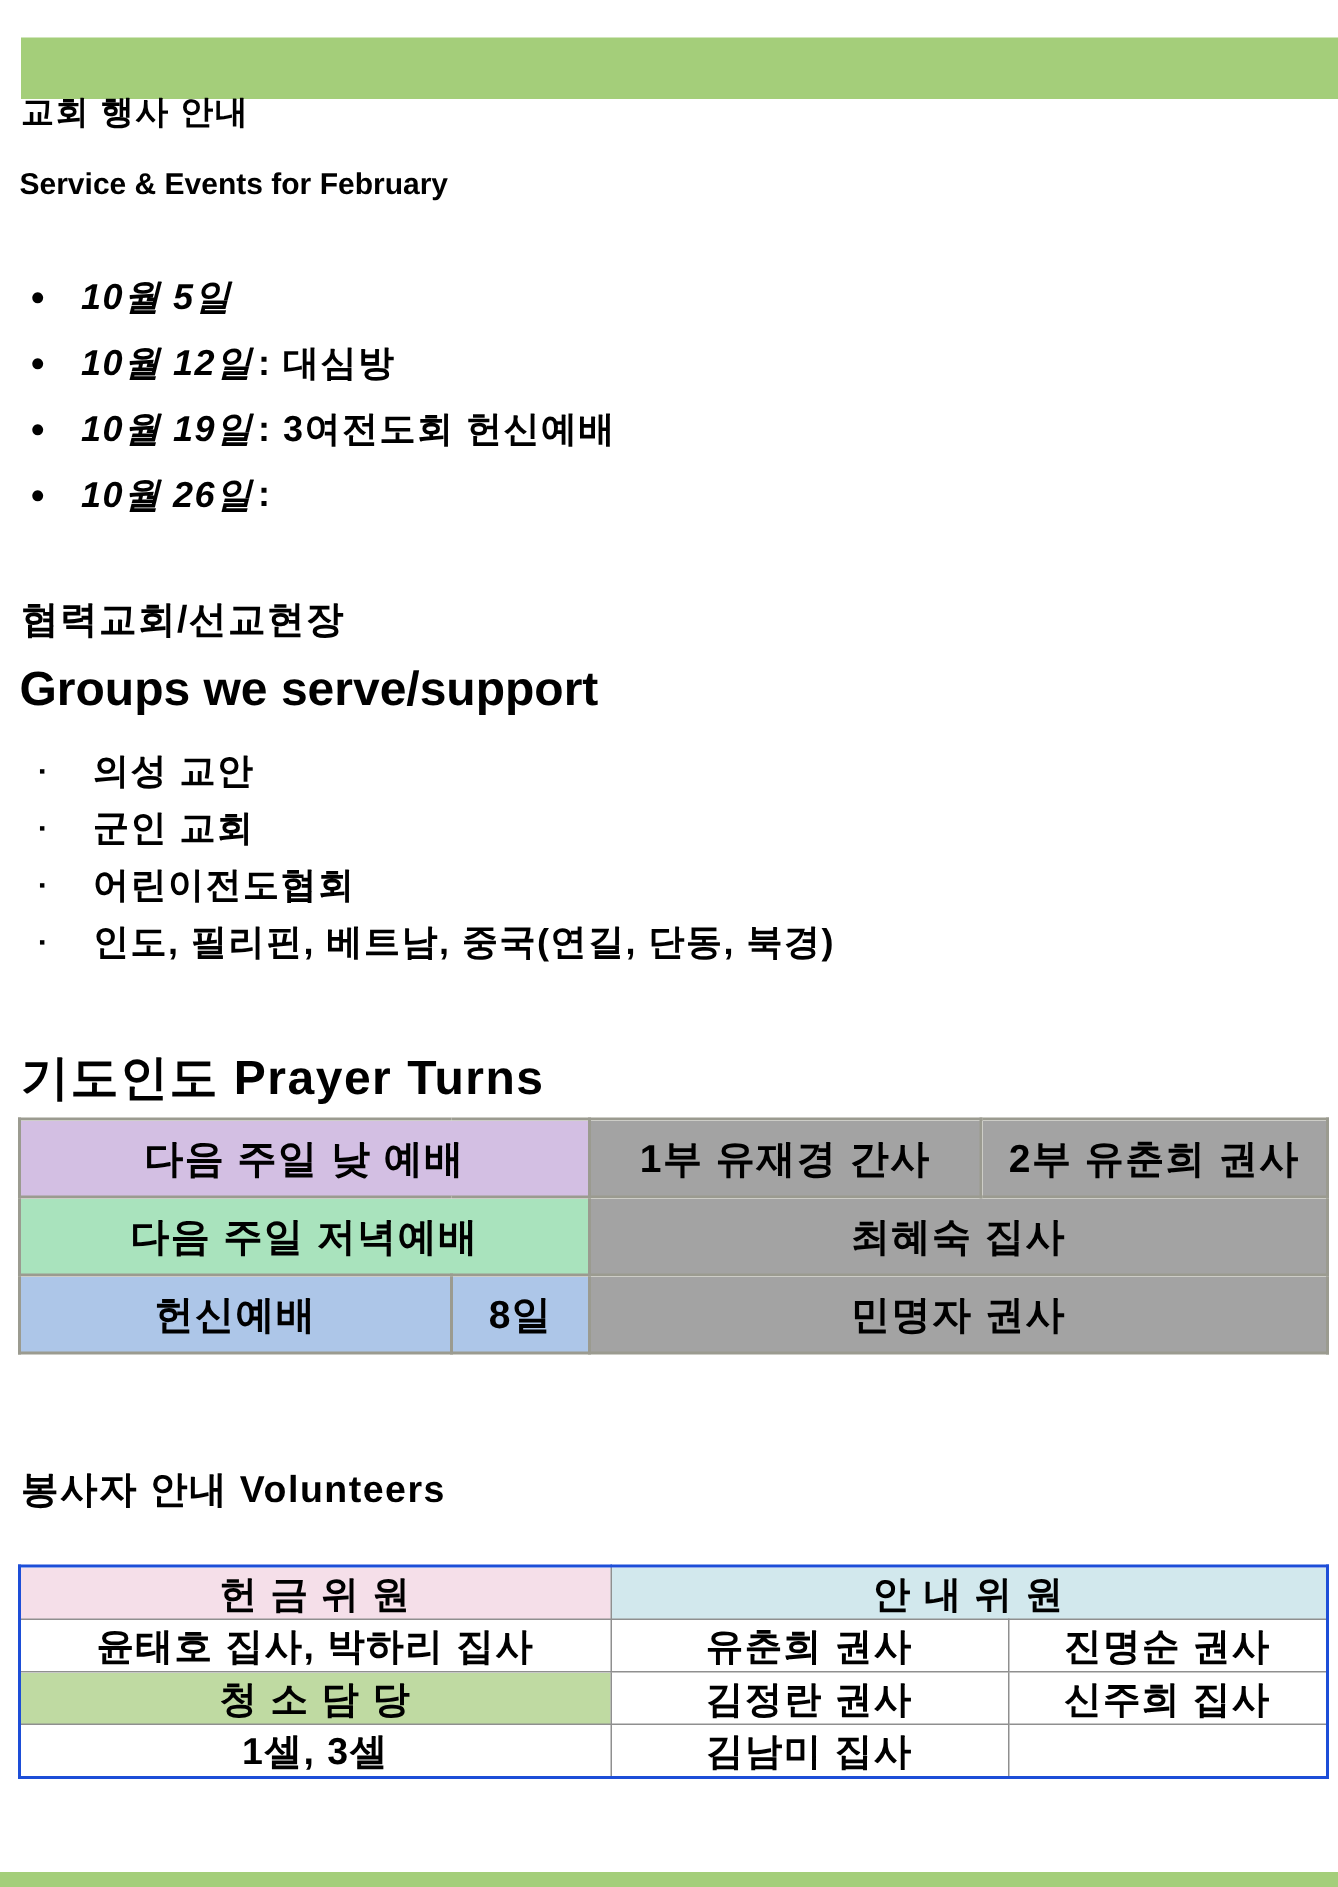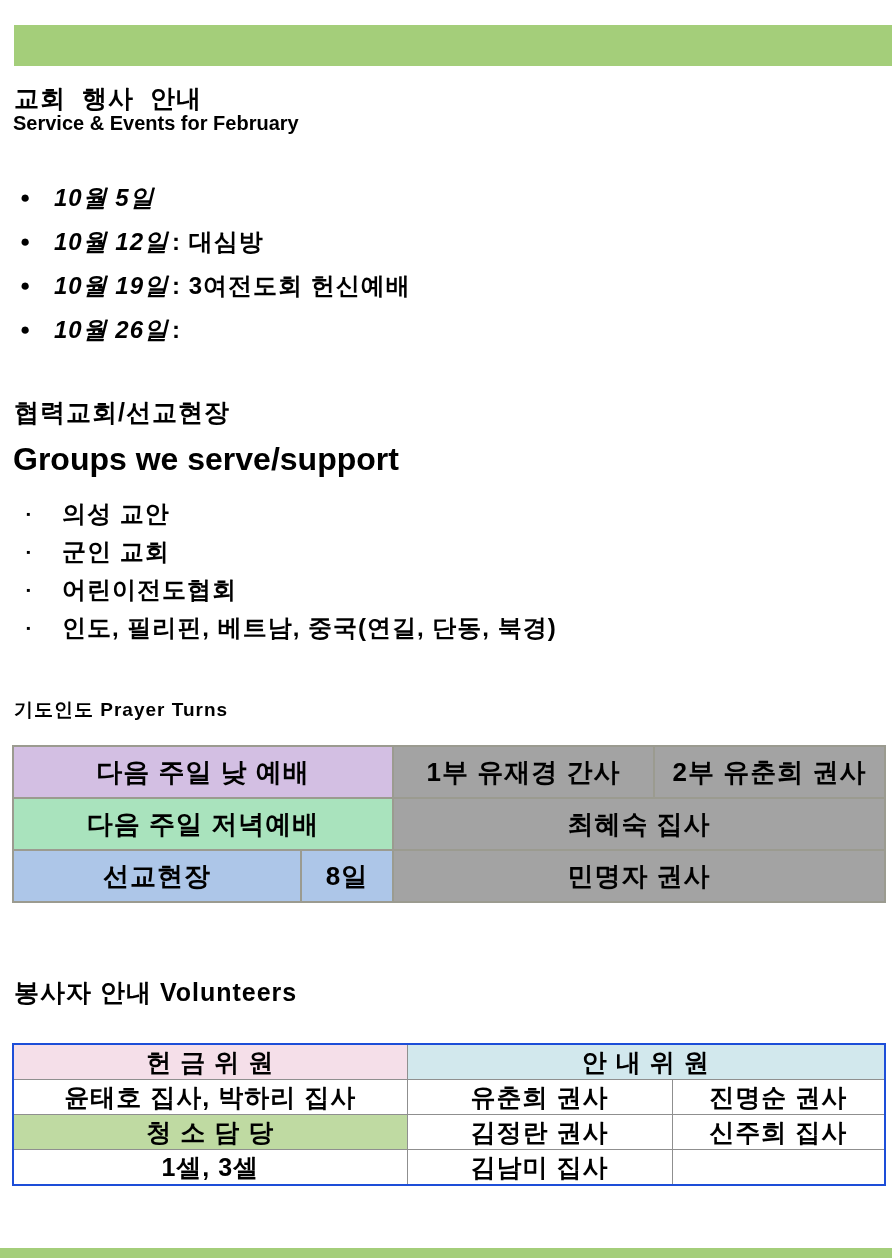--- a/index.html
+++ b/index.html
@@ -7,37 +7,37 @@
     width:892px;height:1258px;
     background:#ffffff;
     font-family:"Liberation Sans",sans-serif;
     font-weight:700;color:#000;
     position:relative;overflow:hidden;
   }
   .accent-bar{position:absolute;left:14px;right:0;background:#a4ce7a;}
   #top-bar{top:25px;height:41px;}
   #bottom-bar{bottom:0;height:10px;left:0;}
 
-  .title-ko{position:absolute;left:14px;top:82px;font-size:25px;letter-spacing:1px;font-family:Liberation Mono, monospace;}
+  .title-ko{position:absolute;left:14px;top:60px;font-size:22px;letter-spacing:1px;}
   .title-en{position:absolute;left:13px;top:112px;font-size:20px;}
 
   .events{position:absolute;left:20px;top:176px;}
   .event-row{display:flex;align-items:center;height:44px;font-size:24px;}
   .event-bullet{width:34px;font-size:17px;}
   .event-date{width:118px;letter-spacing:1px;font-style:italic;}
   .event-desc{letter-spacing:1px;}
 
   .coop-ko{position:absolute;left:14px;top:396px;font-size:25px;letter-spacing:1px;}
   .coop-en{position:absolute;left:13px;top:441px;font-size:32px;}
 
   .missions{position:absolute;left:26px;top:495px;}
   .mission-row{display:flex;align-items:center;height:38px;font-size:24px;letter-spacing:1px;}
   .mission-bullet{width:36px;font-size:12px;}
 
-  .prayer-title{position:absolute;left:14px;top:697px;font-size:19px;letter-spacing:1px;}
+  .prayer-title{position:absolute;left:14px;top:697px;font-size:32px;letter-spacing:1px;}
 
   table{border-collapse:collapse;position:absolute;table-layout:fixed;}
   td{text-align:center;vertical-align:middle;padding:0;overflow:hidden;}
 
   #prayer-table{left:12px;top:745px;width:872px;font-size:26px;}
   #prayer-table td{border:2px solid #9b9b90;height:50px;letter-spacing:1px;}
   .bg-purple{background:#d3bfe3;}
   .bg-yellow{background:#a3a3a3;}
   .bg-mint{background:#a9e3bd;}
   .bg-blue{background:#adc6e8;}
@@ -115,21 +115,21 @@
       <tr>
     <td colspan="2" class="bg-purple">다음 주일 낮 예배</td>
     <td class="bg-yellow">1부 유재경 간사</td>
     <td class="bg-yellow">2부 유춘희 권사</td>
   </tr>
   <tr>
     <td colspan="2" class="bg-mint">다음 주일 저녁예배</td>
     <td colspan="2" class="bg-yellow">최혜숙 집사</td>
   </tr>
   <tr>
-    <td class="bg-blue">선교현장</td>
+    <td class="bg-blue">헌신예배</td>
     <td class="bg-blue">8일</td>
     <td colspan="2" class="bg-yellow">민명자 권사</td>
   </tr>
 </tbody>
   </table>
 
 <div class="vol-title">봉사자 안내 Volunteers</div>
 
 <table id="vol-table">
   <colgroup>

